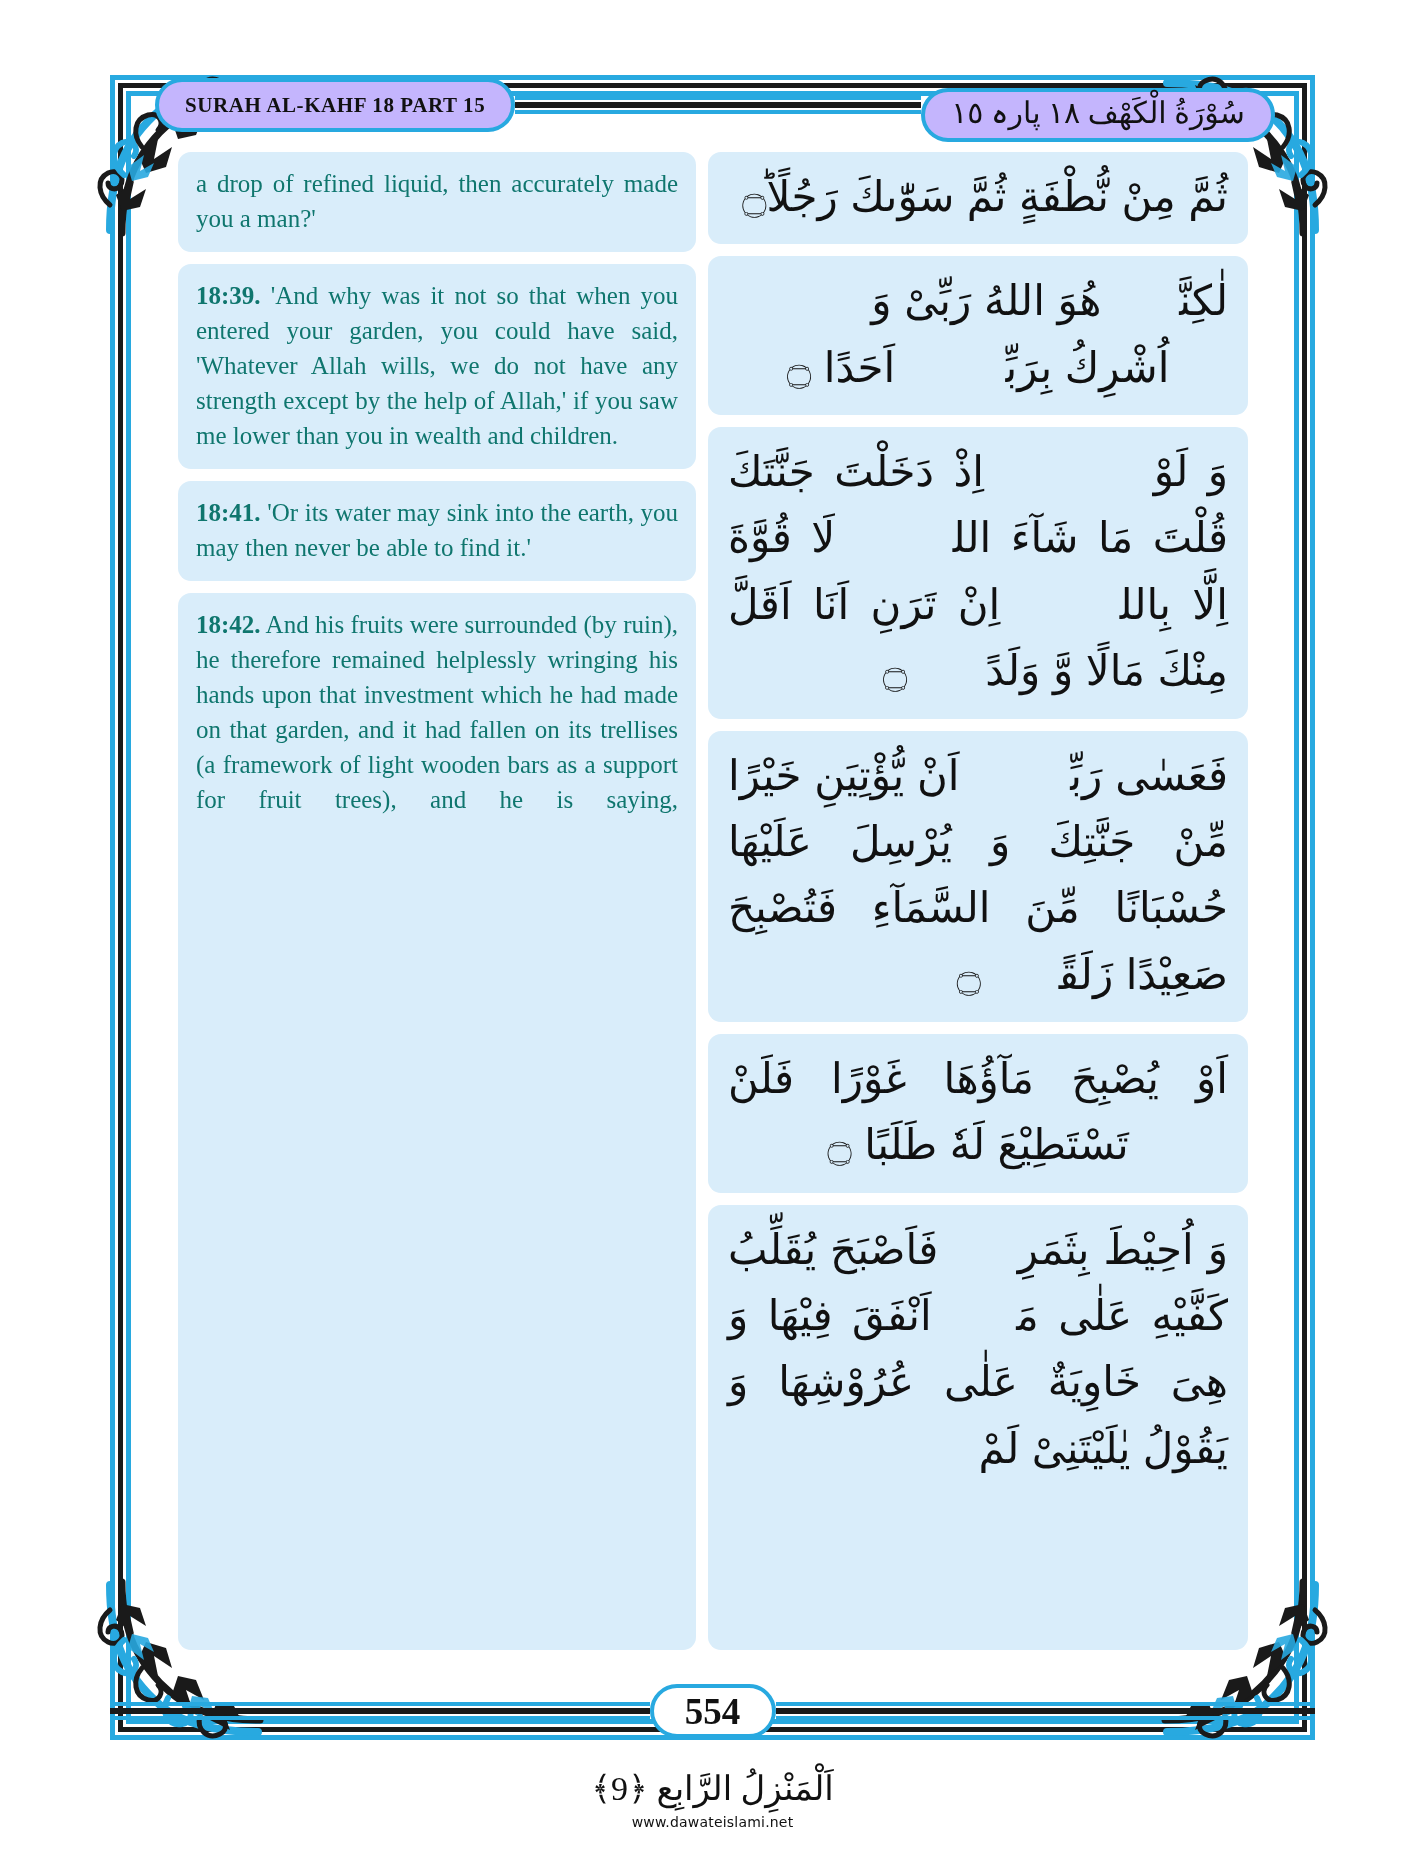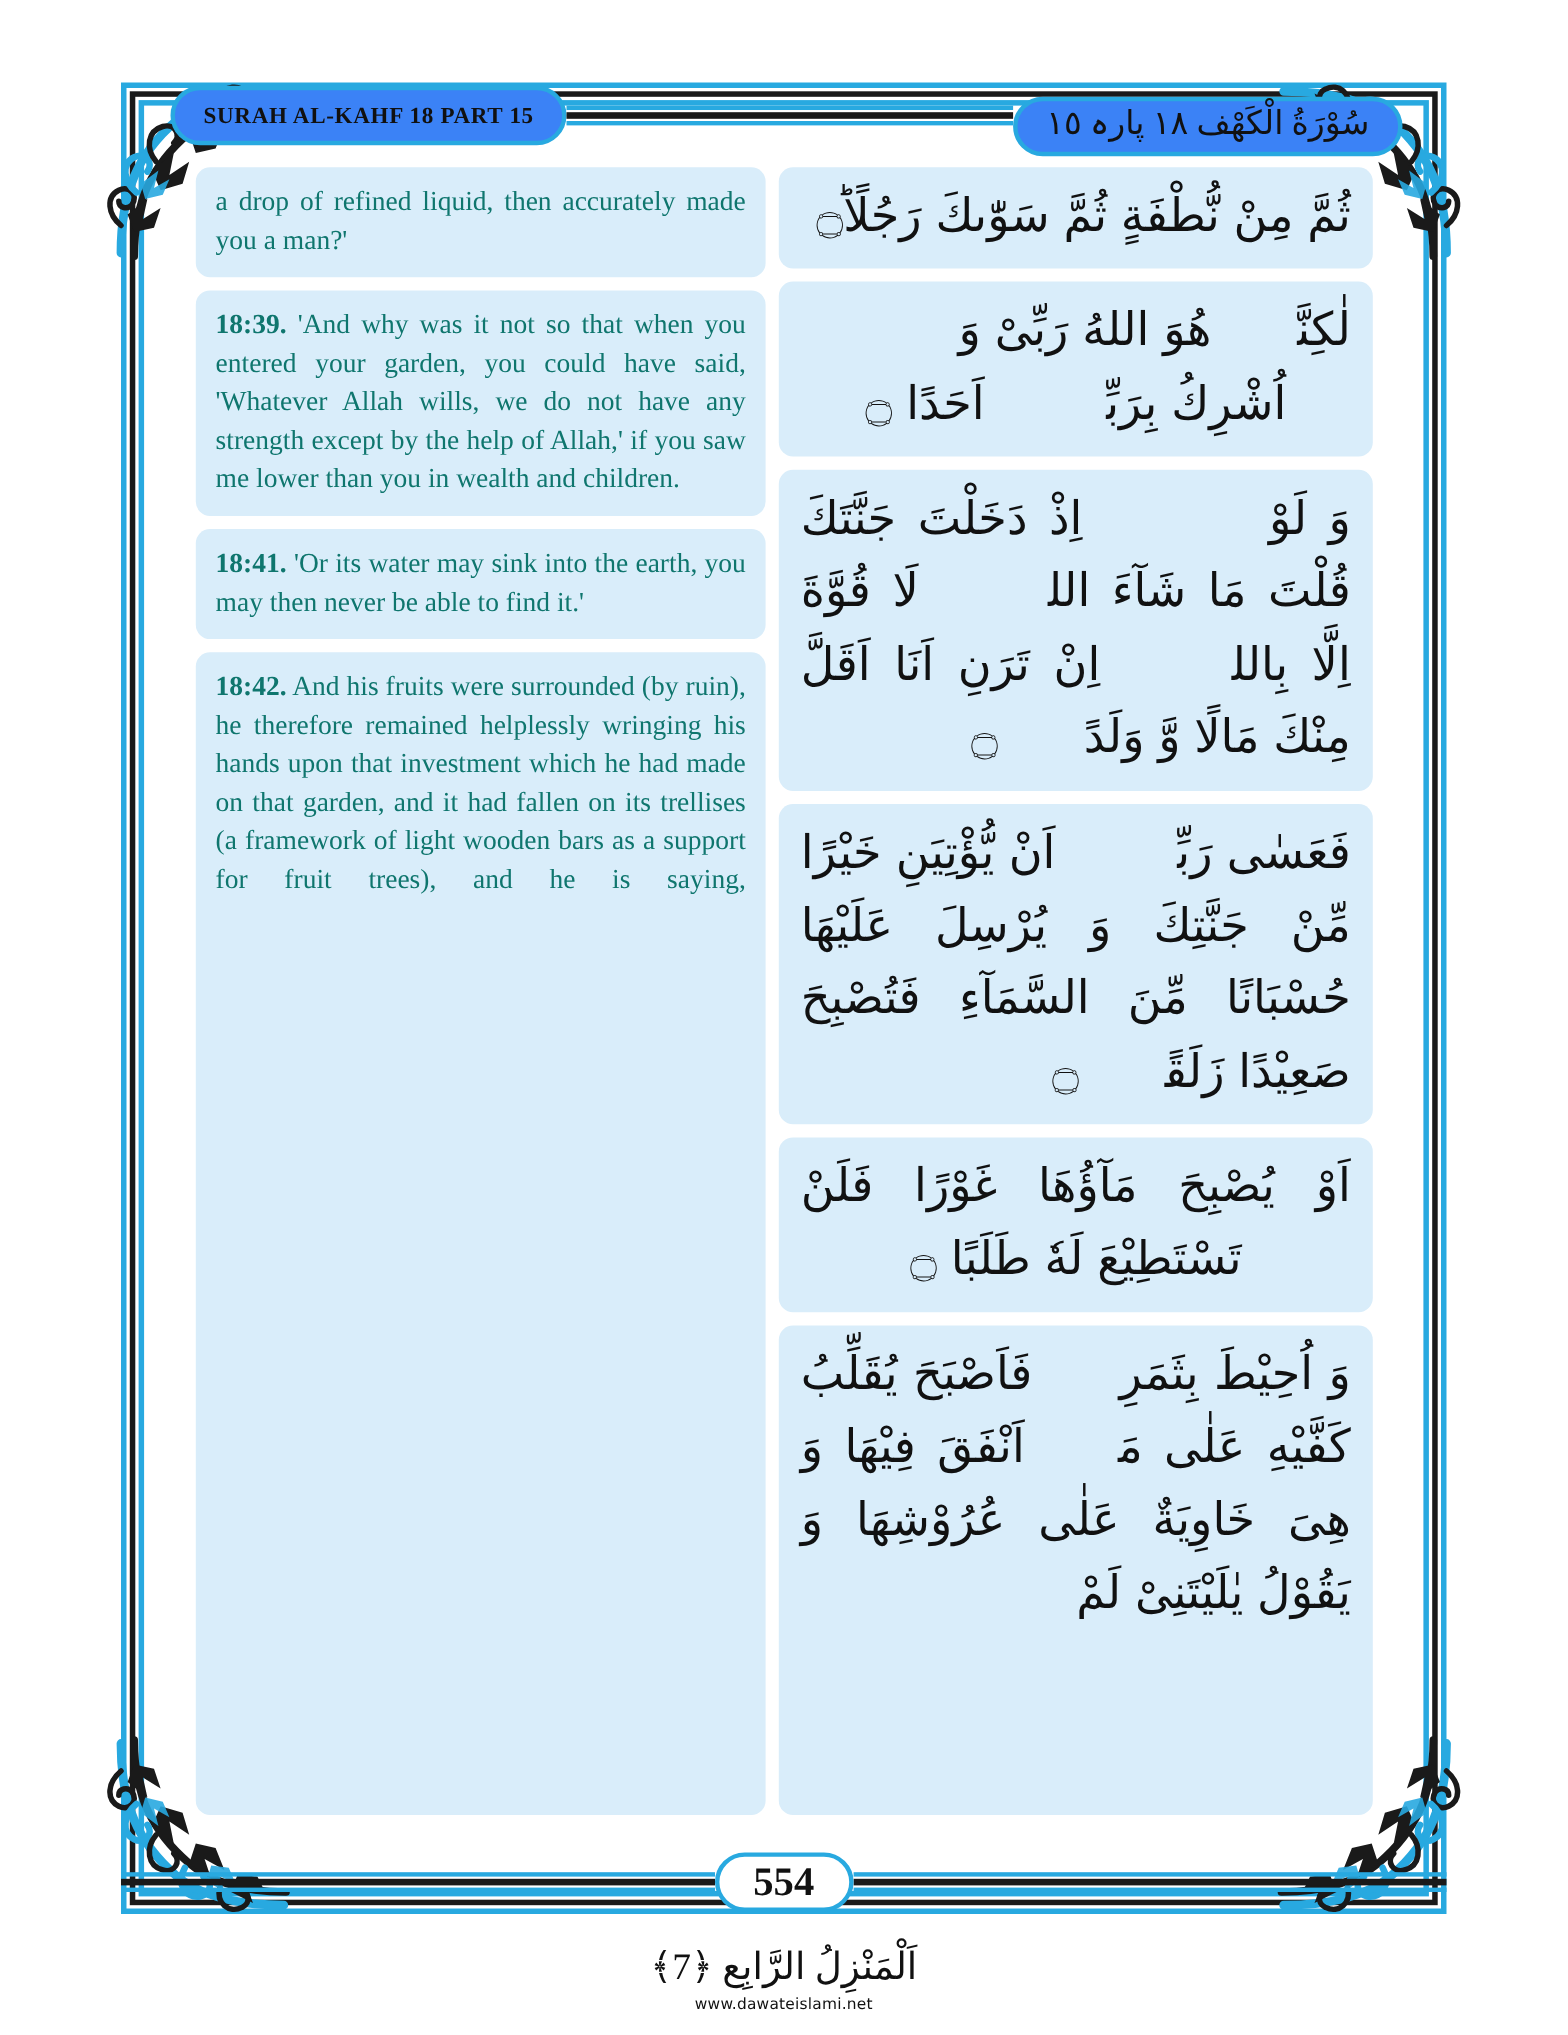--- a/index.html
+++ b/index.html
@@ -50,21 +50,21 @@
     position: absolute;
     left: 110px;
     top: 78px;
     width: 1205px;
     height: 54px;
     display: flex;
     align-items: center;
     z-index: 40;
   }
   .plaque {
-    background: #3b82f6;
+    background: #c4b5fd;
     border: 4px solid #28a9e0;
     border-radius: 27px;
     height: 54px;
     display: flex;
     align-items: center;
     justify-content: center;
     padding: 0 26px;
   }
   .plaque-left { margin-left: 45px; }
   .plaque-right { margin-right: 40px; margin-top: 20px; }
@@ -427,17 +427,17 @@
     </div>
     <div class="page-plaque">
       <span class="page-num">554</span>
     </div>
     <div class="footer-line">
       <div class="midbar"></div>
     </div>
   </div>
 
   <div class="below-footer">
-    <div class="manzil">اَلْمَنْزِلُ الرَّابِع ﴿7﴾</div>
+    <div class="manzil">اَلْمَنْزِلُ الرَّابِع ﴿9﴾</div>
     <div class="site">www.dawateislami.net</div>
   </div>
 
 </div>
 
 </body></html>

